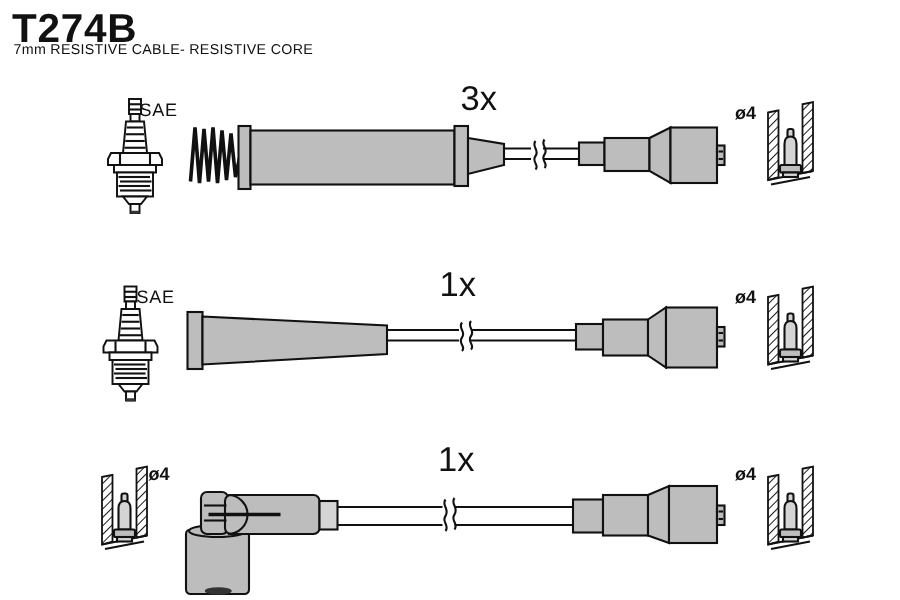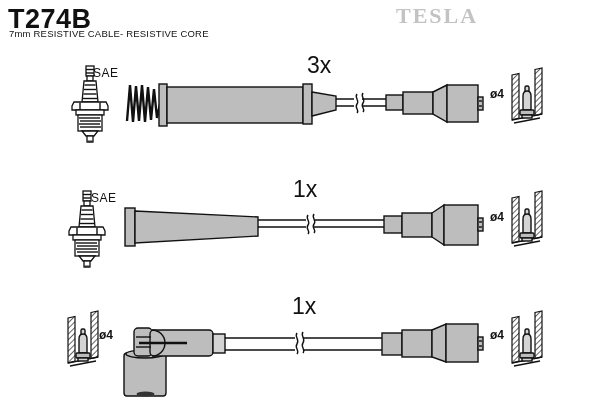--- a/index.html
+++ b/index.html
@@ -5,21 +5,21 @@
   html,body{margin:0;padding:0;background:#fff;}
   #canvas{position:relative;width:600px;height:400px;background:var(--background,#fff);
           font-family:"Liberation Sans",sans-serif;overflow:hidden;}
   .lbl{position:absolute;color:var(--line,#111);white-space:nowrap;}
   .part-number{left:8px;top:4px;font-size:27px;font-weight:bold;letter-spacing:.5px;}
   .subtitle{left:9px;top:28px;font-size:9.5px;letter-spacing:.2px;}
   .brand{left:396px;top:3px;font-size:22px;font-weight:bold;letter-spacing:2px;
          font-family:"Liberation Serif",serif;color:var(--brand-gray,#c3c3c3);}
   .qty{font-size:23px;}
   .sae{font-size:12px;font-weight:normal;letter-spacing:.5px;}
-  .phi{font-size:12px;font-weight:bold;margin-top:19px;}
+  .phi{font-size:12px;font-weight:bold;}
   svg{position:absolute;left:0;top:0;}
   .fg{fill:var(--fill-gray,#bdbdbd);stroke:var(--line,#111);stroke-width:1.4;}
   .fl{fill:var(--fill-light,#d2d2d2);stroke:var(--line,#111);stroke-width:1.4;}
   .wh{fill:#fff;stroke:var(--line,#111);stroke-width:1.3;}
   .ln{fill:none;stroke:var(--line,#111);stroke-width:1.4;}
   .thick{fill:none;stroke:var(--line,#111);stroke-width:2.4;}
   .dk{fill:#333;stroke:none;}
   .hatch{fill:url(#hatchp);stroke:var(--line,#111);stroke-width:1.2;}
 </style>
 </head>
@@ -139,21 +139,20 @@
       <line class="ln" x1="479" y1="341" x2="482" y2="341"></line>
       <line class="ln" x1="479" y1="346" x2="482" y2="346"></line>
     </g>
     <g>
       <use href="#socket" x="512" y="311"></use>
     </g>
   </svg>
 
   <div class="lbl part-number">T274B</div>
   <div class="lbl subtitle">7mm RESISTIVE CABLE- RESISTIVE CORE</div>
-  <div class="lbl brand">TESLA</div>
 
   <div class="lbl qty" style="left:307px;top:52px;">3x</div>
   <div class="lbl sae" style="left:93px;top:66px;">SAE</div>
   <div class="lbl phi" style="left:490px;top:68px;">ø4</div>
 
   <div class="lbl qty" style="left:293px;top:176px;">1x</div>
   <div class="lbl sae" style="left:91px;top:191px;">SAE</div>
   <div class="lbl phi" style="left:490px;top:191px;">ø4</div>
 
   <div class="lbl qty" style="left:292px;top:293px;">1x</div>

